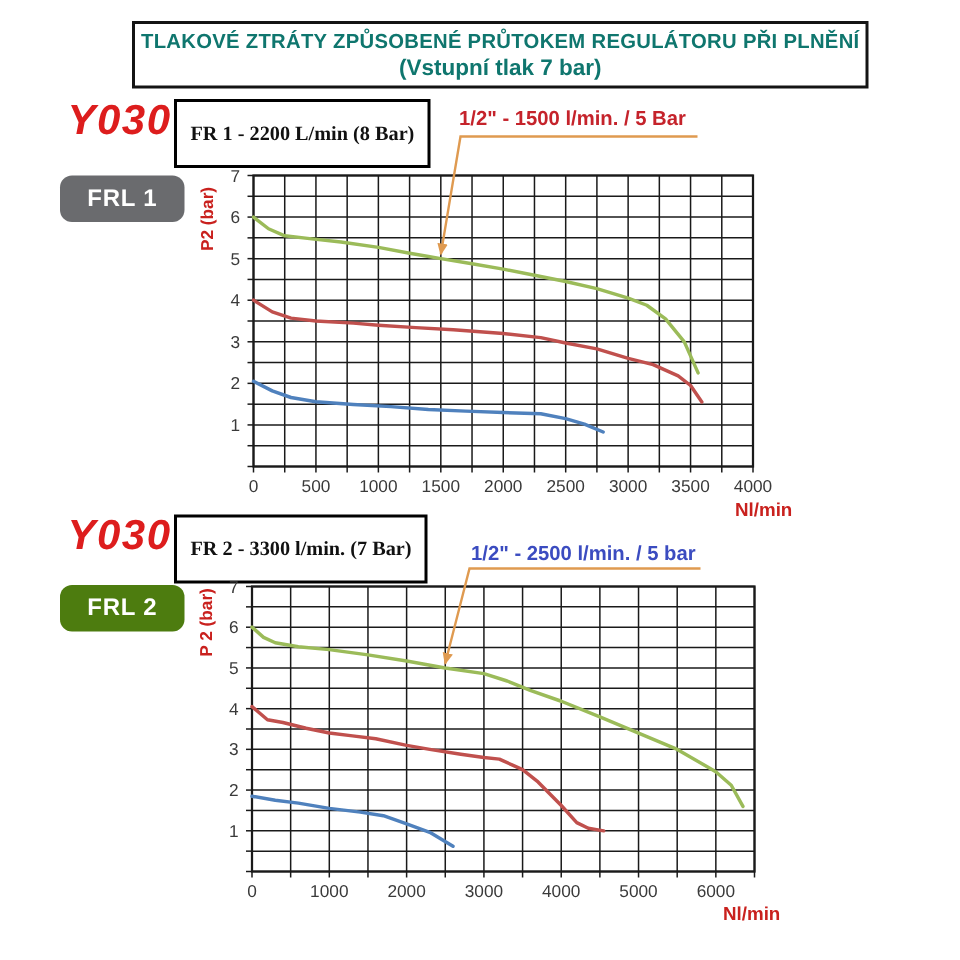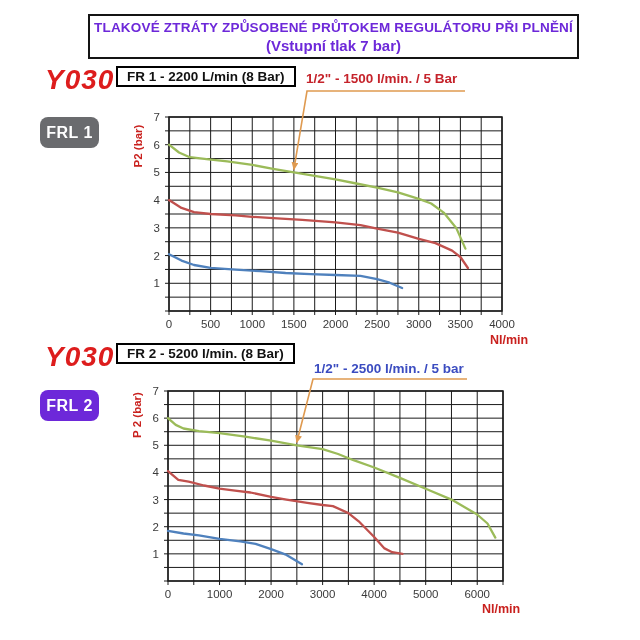--- a/index.html
+++ b/index.html
@@ -1,28 +1,28 @@
 <!DOCTYPE html>
 <html><head>
 <meta charset="utf-8">
 <style>
   html,body{margin:0;padding:0;background:#fff;}
   #page{position:relative;width:640px;height:640px;background:#ffffff;
         font-family:"Liberation Sans",sans-serif;overflow:hidden;}
   .abs{position:absolute;}
   .title-box{left:88px;top:14px;width:487px;height:41px;border:2px solid #141414;
              display:flex;flex-direction:column;justify-content:center;align-items:center;
-             text-align:center;font-weight:bold;color:#6d28d9;}
+             text-align:center;font-weight:bold;color:#0f766e;}
   .title-line1{font-size:13.5px;letter-spacing:.2px;}
   .title-line2{font-size:15px;margin-top:2px;}
   .model{font-size:28px;font-weight:800;color:#dd1d1d;letter-spacing:1px;line-height:1;font-style:italic;}
-  .spec-box{border:2px solid #000;background:#fff;padding:1px 9px;
-            font-size:13.5px;font-weight:bold;color:#111;white-space:nowrap;}
+  .spec-box{border:2px solid #000;background:#fff;padding:13px 9px;
+            font-size:13.5px;font-weight:bold;color:#111;white-space:nowrap;font-family:Liberation Serif, serif;}
   .callout{font-size:13.5px;font-weight:bold;white-space:nowrap;}
-  .badge{width:59px;height:31px;border-radius:8px;display:flex;align-items:center;
+  .badge{width:83px;height:31px;border-radius:8px;display:flex;align-items:center;
          justify-content:center;color:#fff;font-size:16px;font-weight:bold;letter-spacing:.5px;}
   .unit-x{font-size:12.5px;font-weight:bold;color:#c9211e;padding-left:20px;}
   svg{display:block;}
   #leader-overlay{left:0;top:0;pointer-events:none;}
 </style>
 </head>
 <body>
 
 <div id="page">
 
@@ -118,23 +118,23 @@
       <text x="34" y="42.71428571428571" text-anchor="end" fill="#3a3a3a" font-size="11.5" font-family="Liberation Sans, sans-serif">6</text>
       <text x="34" y="15" text-anchor="end" fill="#3a3a3a" font-size="11.5" font-family="Liberation Sans, sans-serif">7</text>
       <text x="16" y="40" text-anchor="middle" fill="#c9211e" font-size="11.5" font-weight="bold" font-family="Liberation Sans, sans-serif" transform="rotate(-90 16 40)">P2 (bar)</text>
       <polyline points="43.0,38.7 53.0,46.5 63.8,51.2 80.5,53.1 101.3,55.3 126.3,58.9 147.1,62.8 167.9,66.4 188.7,69.8 209.5,73.4 230.3,77.5 251.1,81.7 271.9,86.4 292.8,92.8 305.2,97.5 317.7,106.6 330.2,121.9 339.4,142.6" fill="none" stroke="#9bbb59" stroke-width="2.3" stroke-linejoin="round" stroke-linecap="round"></polyline>
       <polyline points="43.0,94.1 55.5,101.9 68.0,106.1 84.6,108.0 109.6,109.4 126.3,110.8 151.2,112.4 176.2,113.8 209.5,116.3 234.5,119.1 251.1,122.7 271.9,126.6 292.8,132.9 309.4,137.1 326.1,144.6 334.4,151.0 341.9,162.0" fill="none" stroke="#c0504d" stroke-width="2.3" stroke-linejoin="round" stroke-linecap="round"></polyline>
       <polyline points="43.0,148.2 55.5,154.6 68.0,159.0 84.6,161.8 109.6,163.7 134.6,165.1 159.6,167.0 184.5,168.1 209.5,169.0 234.5,169.8 251.1,173.1 263.6,176.7 276.1,182.0" fill="none" stroke="#4f81bd" stroke-width="2.3" stroke-linejoin="round" stroke-linecap="round"></polyline>
     </svg>
   <div class="abs unit-x" style="left: 470px; top: 333px; color: rgb(201, 33, 30);">Nl/min</div>
 
   <div class="abs model" style="left: 45px; top: 343px; color: rgb(221, 29, 29);">Y030</div>
-  <div class="abs spec-box" style="left:116px;top:343px;">FR 2 - 5200 l/min. (8 Bar)</div>
+  <div class="abs spec-box" style="left:116px;top:343px;">FR 2 - 3300 l/min. (7 Bar)</div>
   <div class="abs callout" style="left: 314px; top: 361px; color: rgb(59, 76, 192);">1/2" - 2500 l/min. / 5 bar</div>
-  <div class="abs badge" style="left: 40px; top: 390px; background-color: #6d28d9; text-align: center;">FRL 2</div>
+  <div class="abs badge" style="left: 40px; top: 390px; background-color: #4d7c0f; text-align: center;">FRL 2</div>
   <svg id="chart-svg-1" class="abs" style="left:126px;top:380px;" width="400" height="240">
       <line x1="42" y1="11" x2="42" y2="201" stroke="#1a1a1a" stroke-width="1"></line>
       <line x1="42" y1="201" x2="42" y2="205" stroke="#1a1a1a" stroke-width="1"></line>
       <line x1="67.76923076923077" y1="11" x2="67.76923076923077" y2="201" stroke="#1a1a1a" stroke-width="1"></line>
       <line x1="67.76923076923077" y1="201" x2="67.76923076923077" y2="205" stroke="#1a1a1a" stroke-width="1"></line>
       <line x1="93.53846153846155" y1="11" x2="93.53846153846155" y2="201" stroke="#1a1a1a" stroke-width="1"></line>
       <line x1="93.53846153846155" y1="201" x2="93.53846153846155" y2="205" stroke="#1a1a1a" stroke-width="1"></line>
       <line x1="119.3076923076923" y1="11" x2="119.3076923076923" y2="201" stroke="#1a1a1a" stroke-width="1"></line>
       <line x1="119.3076923076923" y1="201" x2="119.3076923076923" y2="205" stroke="#1a1a1a" stroke-width="1"></line>
       <line x1="145.0769230769231" y1="11" x2="145.0769230769231" y2="201" stroke="#1a1a1a" stroke-width="1"></line>

